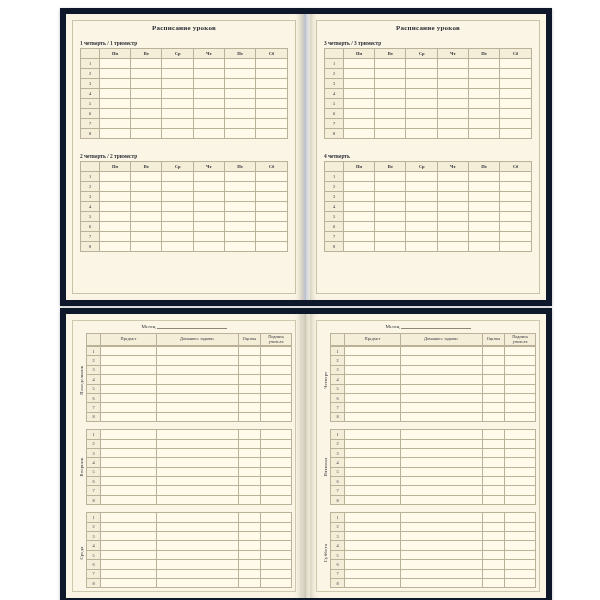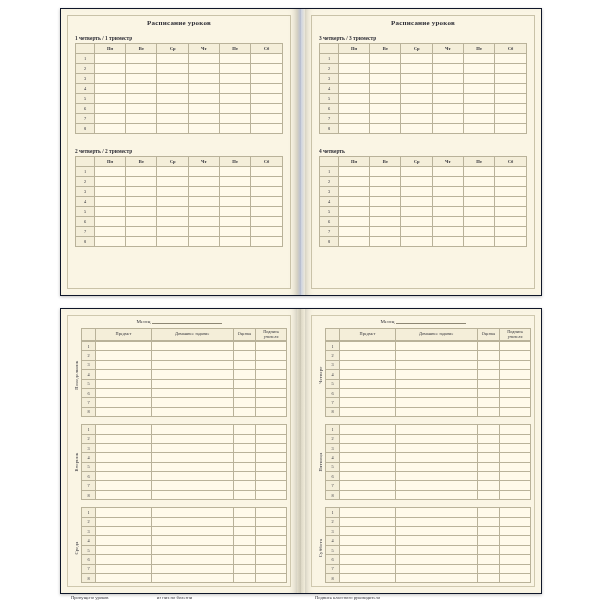--- a/index.html
+++ b/index.html
@@ -10,21 +10,21 @@
     color:#2b2b33;
     overflow:hidden;
   }
   .page{position:relative;width:600px;height:600px;}
 
   
   .spread{
     position:absolute;
     display:flex;
     background:#f7f2df;
-    border:1px solid #0f172a;
+    border:6px solid #0f172a;
     box-shadow:0 1px 3px rgba(0,0,0,.25);
   }
   .spread.top{left:60px;top:8px;width:480px;height:286px;}
   .spread.bottom{left:60px;top:308px;width:480px;height:284px;}
 
   .leaf{
     position:relative;
     flex:1 1 50%;
     background:#faf5e4;
     padding:8px 10px 6px 10px;

